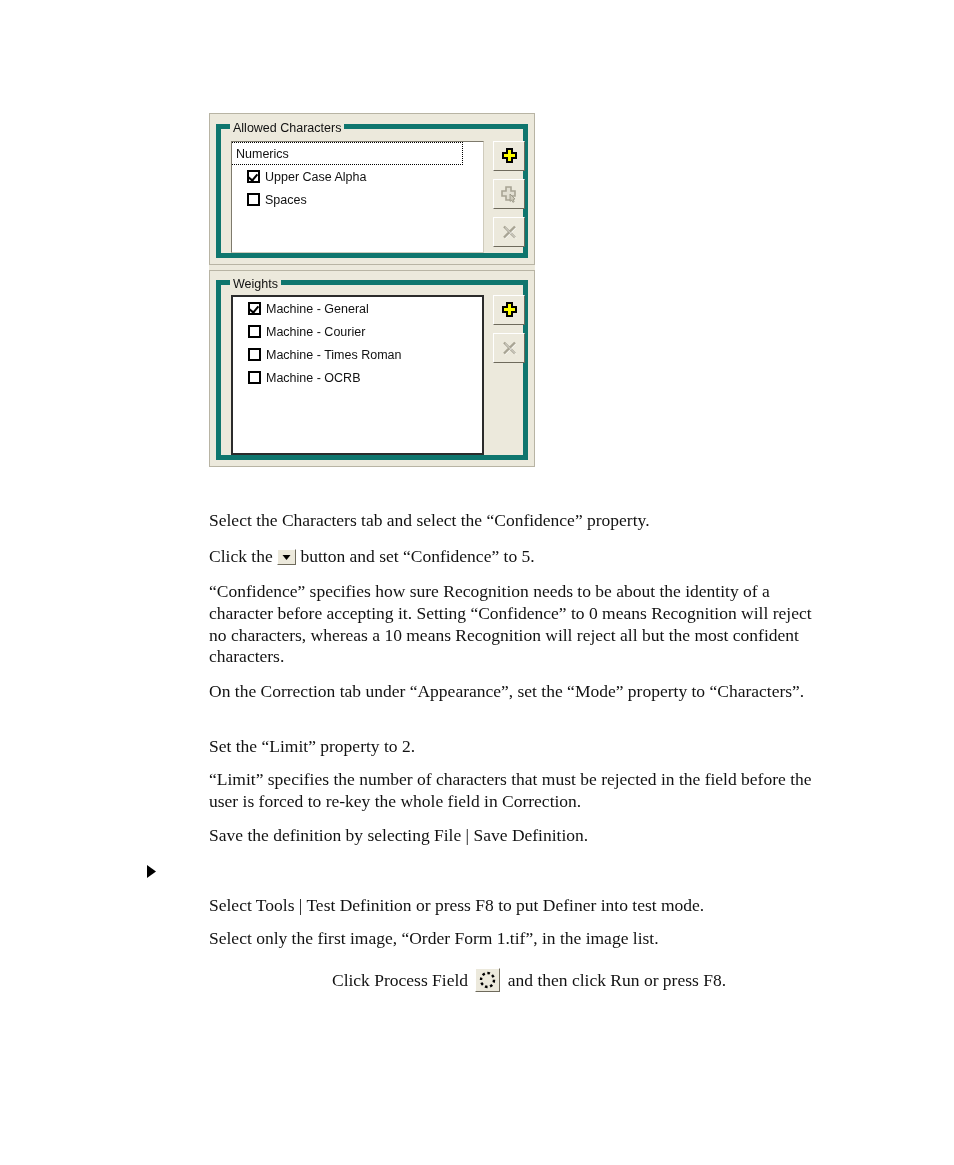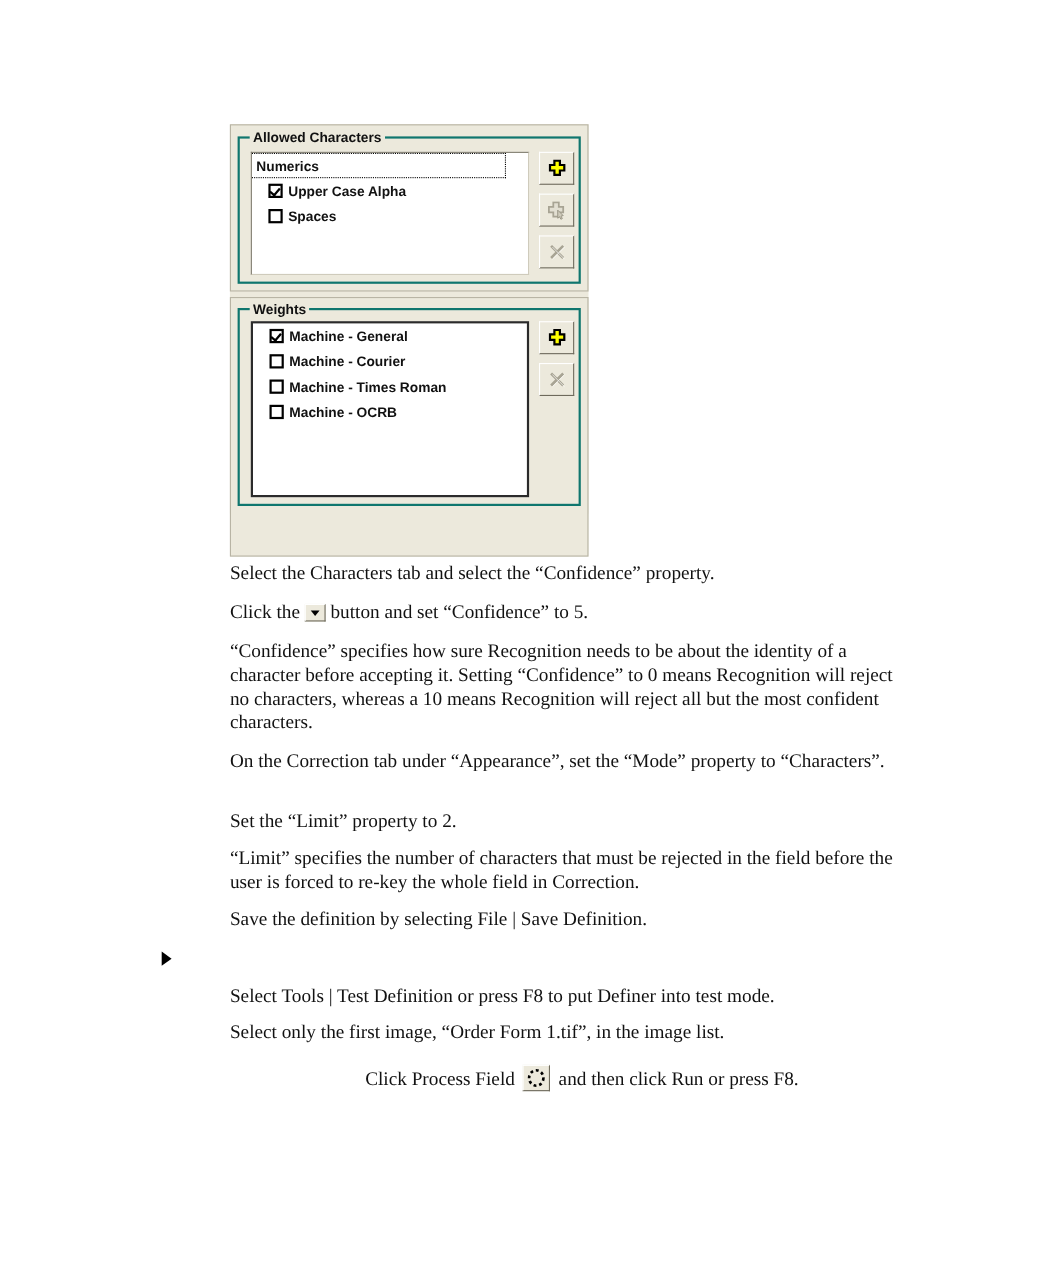--- a/index.html
+++ b/index.html
@@ -33,32 +33,31 @@
     left: 0;
     width: 326px;
     background: #ece9dc;
     box-sizing: border-box;
     border-left: 1px solid #b8b4a4;
     border-top: 1px solid #b8b4a4;
     border-right: 1px solid #b8b4a4;
     border-bottom: 1px solid #b8b4a4;
   }
   #panel-allowed { top: 0; height: 152px; }
-  #panel-weights { top: 157px; height: 236px; }
+  #panel-weights { top: 157px; height: 197px; }
 
   
   .groupbox {
     position: absolute;
     left: 6px;
     right: 6px;
-    border: 2px solid #0f766e;
+    border: 5px solid #0f766e;
     border-radius: 0;
     box-sizing: border-box;
     background: transparent;
-    font-weight: bold;
   }
   #gb-allowed { top: 10px; height: 134px; }
   #gb-weights { top: 9px; height: 180px; }
   .gb-title {
     position: absolute;
     top: -8px;
     left: 9px;
     background: #ece9dc;
     padding: 0 3px;
     font-size: 12.5px;

